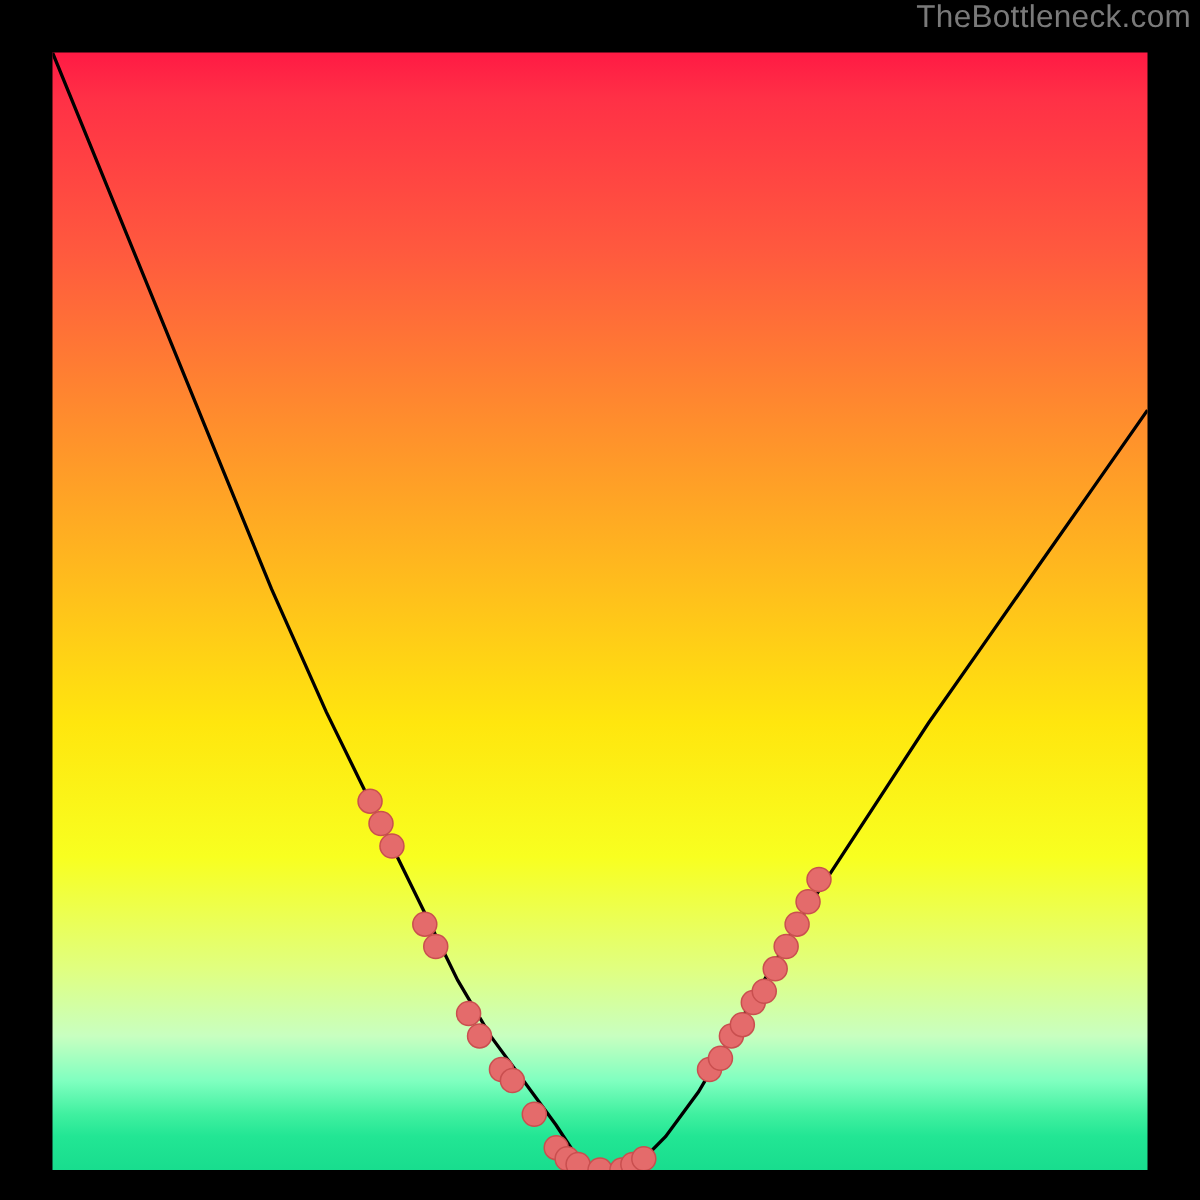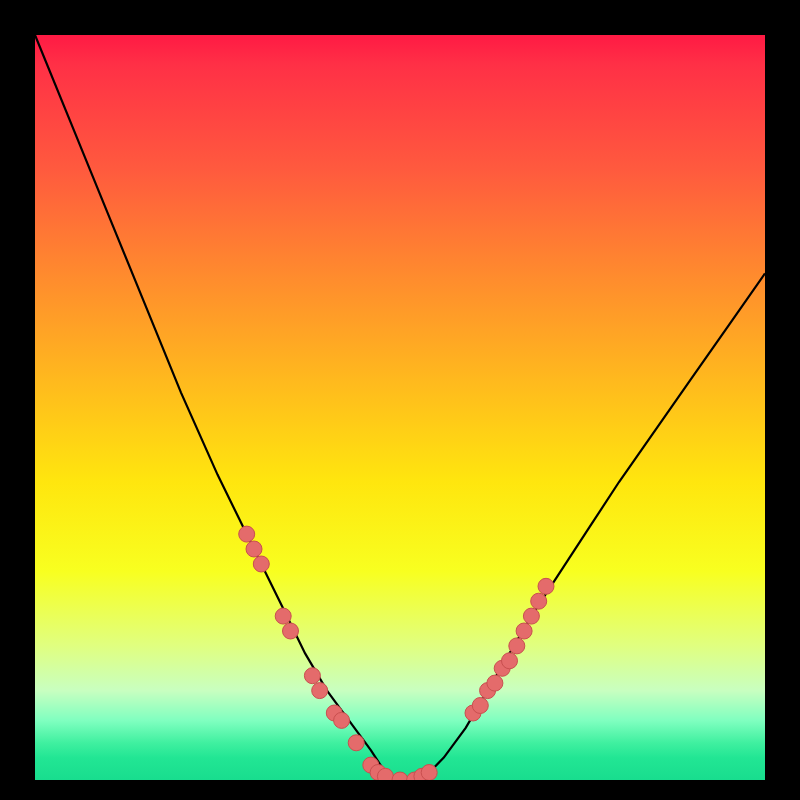--- a/index.html
+++ b/index.html
@@ -62,20 +62,21 @@
     font-size: 21px;
     font-weight: 400;
     letter-spacing: 0.2px;
     font-family: Arial, Helvetica, sans-serif;
   }
 </style>
 </head>
 <body>
 
 <div class="frame">
+  <div class="watermark">TheBottleneck.com</div>
   <div class="plot">
     <div class="grad"></div>
     <svg class="curve" viewBox="0 0 730 745" preserveAspectRatio="none">
       <path fill="none" stroke-width="2.2" id="curve-path" d="M0.0 0.0 L36.5 89.4 L73.0 178.8 L109.5 268.2 L146.0 357.6 L182.5 439.6 L204.4 484.3 L226.3 529.0 L248.2 573.6 L270.1 618.4 L292.0 655.6 L313.9 685.4 L335.8 715.2 L350.4 737.5 L365.0 745.0 L379.6 745.0 L394.2 737.5 L408.8 722.6 L430.7 692.9 L452.6 655.6 L474.5 618.4 L496.4 581.1 L525.6 536.4 L554.8 491.7 L584.0 447.0 L620.5 394.9 L657.0 342.7 L693.5 290.6 L730.0 238.4" stroke="#000000"></path>
       <g id="marker-group">
           <circle cx="211.7" cy="499.1" r="8" fill="#e46b6b" stroke="#c94f4f" stroke-width="1"></circle>
           <circle cx="219.0" cy="514.0" r="8" fill="#e46b6b" stroke="#c94f4f" stroke-width="1"></circle>
           <circle cx="226.3" cy="529.0" r="8" fill="#e46b6b" stroke="#c94f4f" stroke-width="1"></circle>
           <circle cx="248.2" cy="581.1" r="8" fill="#e46b6b" stroke="#c94f4f" stroke-width="1"></circle>
           <circle cx="255.5" cy="596.0" r="8" fill="#e46b6b" stroke="#c94f4f" stroke-width="1"></circle>

